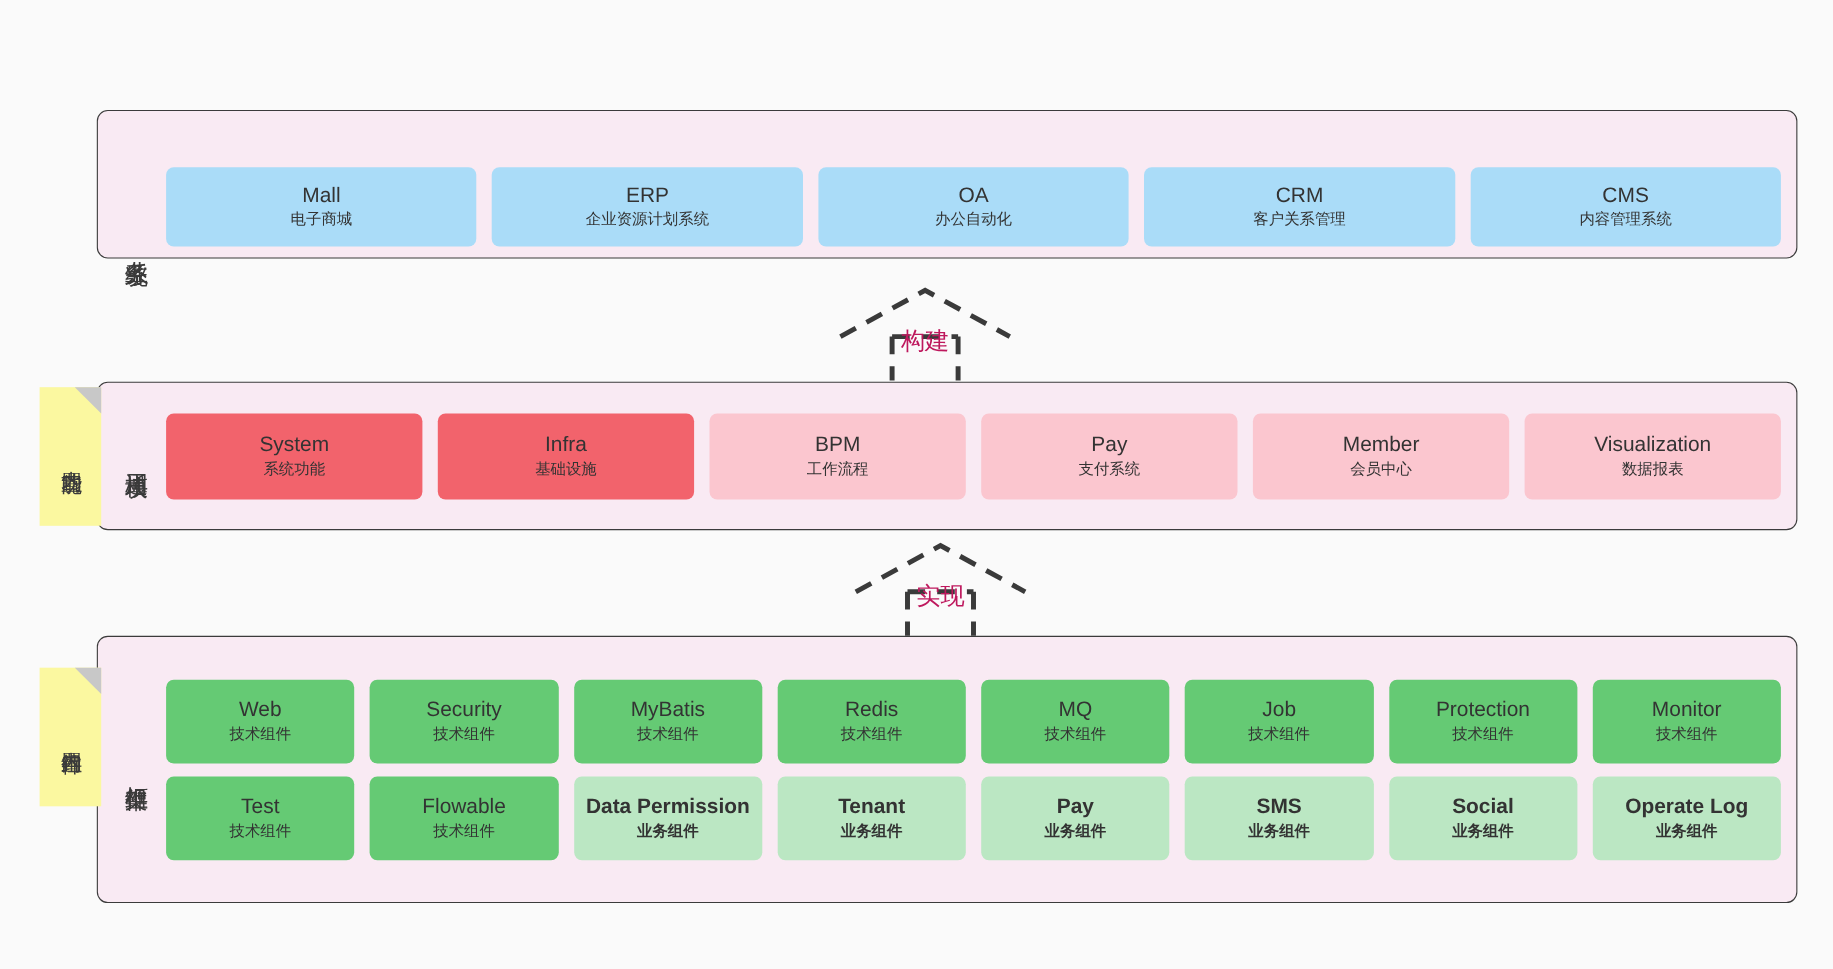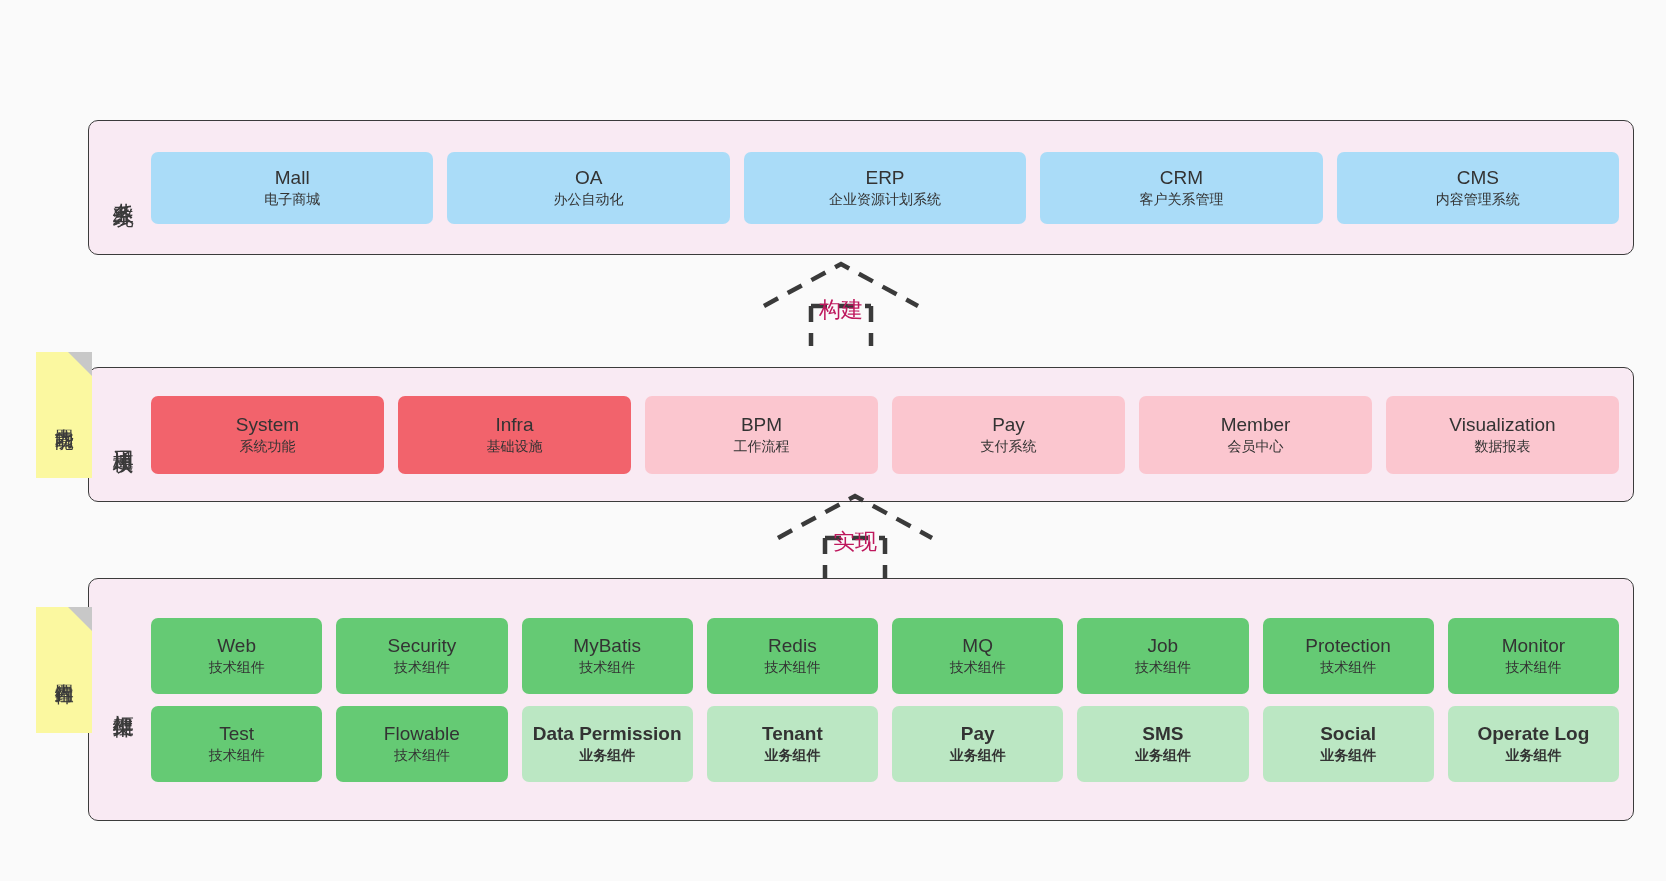--- a/index.html
+++ b/index.html
@@ -76,22 +76,22 @@
   .card .t2 { font-size: 14px; }
 
   
   .c-blue       { background: #aadcf8; }
   .c-red        { background: #f2636c; }
   .c-pink       { background: #fbc6cf; }
   .c-green      { background: #65ca74; }
   .c-lightgreen { background: #bbe7c3; font-weight: bold; }
 
   
-  #band-business  { left: 88px;  top: 120px; width: 1546px; height: 135px; }
-  #band-common    { left: 88px;  top: 347px; width: 1546px; height: 135px; margin-top: 20px; }
+  #band-business  { left: 88px;  top: 100px; width: 1546px; height: 135px; align-items: flex-end; }
+  #band-common    { left: 88px;  top: 347px; width: 1546px; height: 135px; }
   #band-framework { left: 88px;  top: 578px; width: 1546px; height: 243px; }
 
   #band-business  .card { height: 72px; }
   #band-common    .card { height: 78px; }
   #band-framework .card { height: 76px; }
 
   
   .sticky {
     position: absolute;
     box-sizing: border-box;
@@ -146,26 +146,26 @@
 
 <div class="band" id="band-business">
   <div class="band-title">业务系统</div>
   <div class="band-body">
     <div class="row">
       <div class="card c-blue">
         <span class="t1">Mall</span>
         <span class="t2">电子商城</span>
       </div>
       <div class="card c-blue">
+        <span class="t1">ERP</span>
+        <span class="t2">企业资源计划系统</span>
+      </div>
+      <div class="card c-blue">
         <span class="t1">OA</span>
         <span class="t2">办公自动化</span>
-      </div>
-      <div class="card c-blue">
-        <span class="t1">ERP</span>
-        <span class="t2">企业资源计划系统</span>
       </div>
       <div class="card c-blue">
         <span class="t1">CRM</span>
         <span class="t2">客户关系管理</span>
       </div>
       <div class="card c-blue">
         <span class="t1">CMS</span>
         <span class="t2">内容管理系统</span>
       </div>
     </div>

